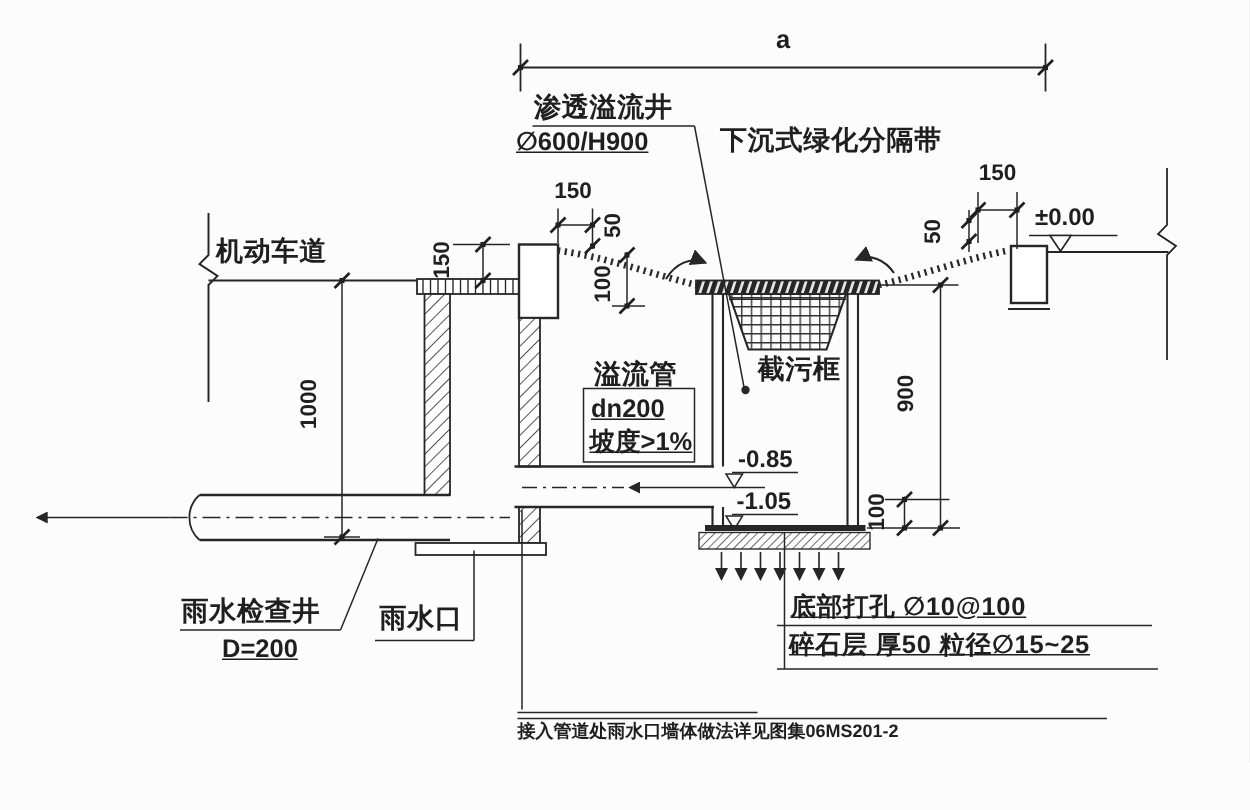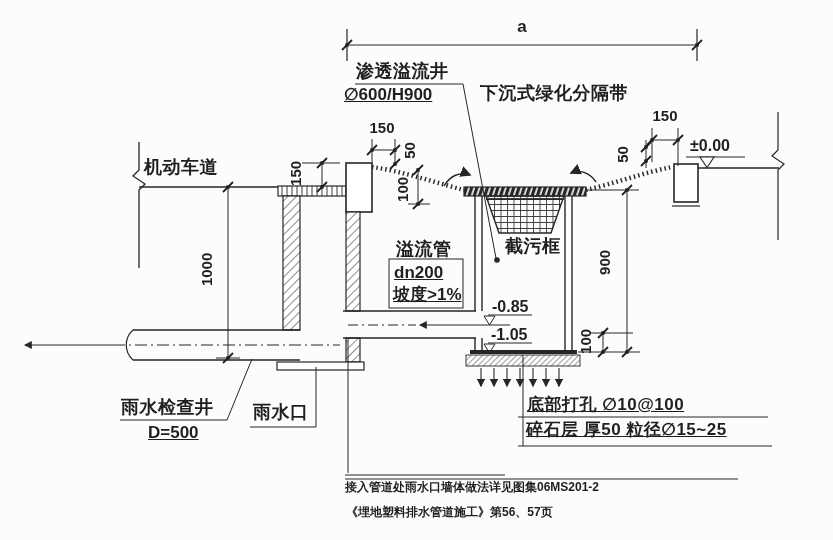--- a/index.html
+++ b/index.html
@@ -228,22 +228,21 @@
 
 <div class="lbl" style="left:396px;top:239px;">溢流管</div>
 <div class="lbl t17" style="left:394px;top:263px;letter-spacing:0;">dn200</div>
 <div class="lbl t17" style="left:393px;top:285px;letter-spacing:0;">坡度&gt;1%</div>
 
 <div class="lbl" style="left:505px;top:236px;">截污框</div>
 <div class="lbl num mid" style="left:492px;top:298px;">-0.85</div>
 <div class="lbl num mid" style="left:491px;top:326px;">-1.05</div>
 
 <div class="lbl" style="left:121px;top:397px;">雨水检查井</div>
-<div class="lbl num t17" style="left:148px;top:423px;">D=500</div>
+<div class="lbl num t17" style="left:148px;top:423px;">D=200</div>
 <div class="lbl" style="left:253px;top:402px;">雨水口</div>
 
 <div class="lbl t17" style="left:527px;top:395px;">底部打孔 ∅10@100</div>
 <div class="lbl t17" style="left:526px;top:420px;">碎石层 厚50 粒径∅15~25</div>
 
 <div class="lbl note" style="left:345px;top:481px;">接入管道处雨水口墙体做法详见图集06MS201-2</div>
-<div class="lbl note" style="left:346px;top:506px;">《埋地塑料排水管道施工》第56、57页</div>
 
 </div>
 
 </body></html>

